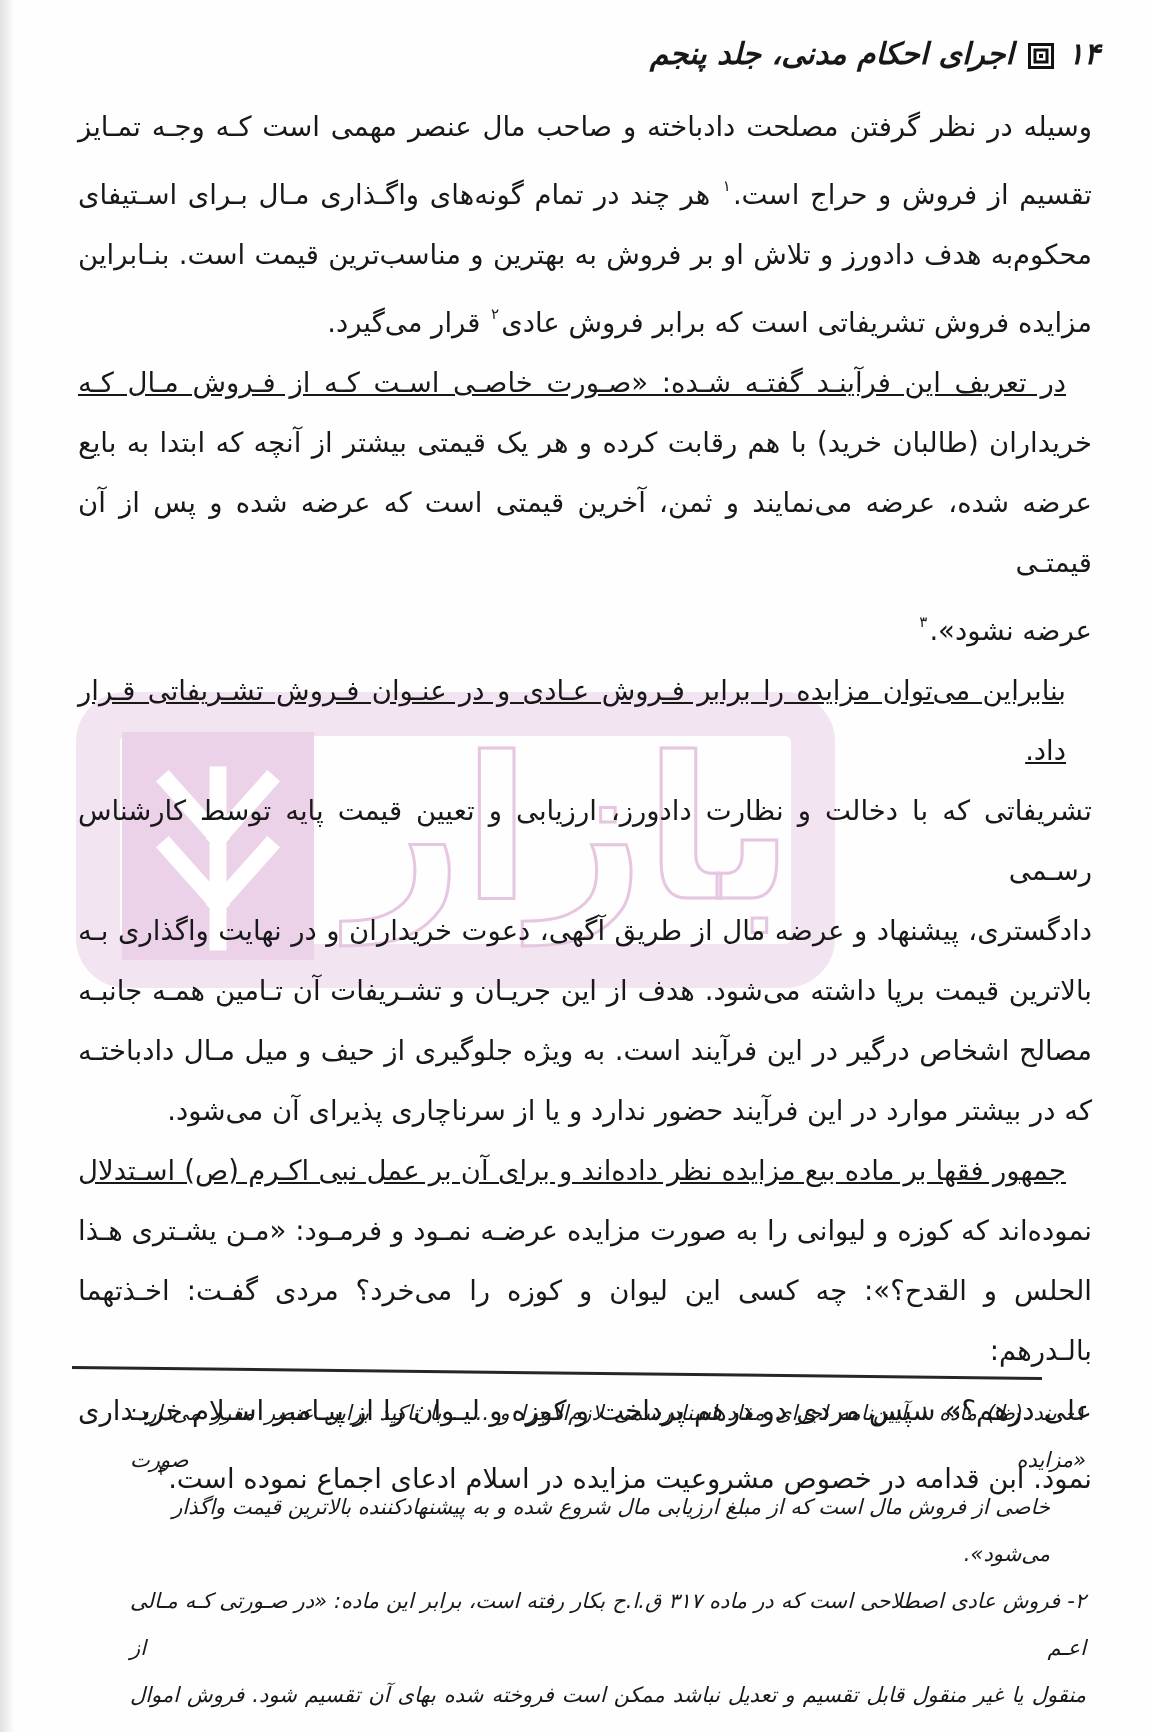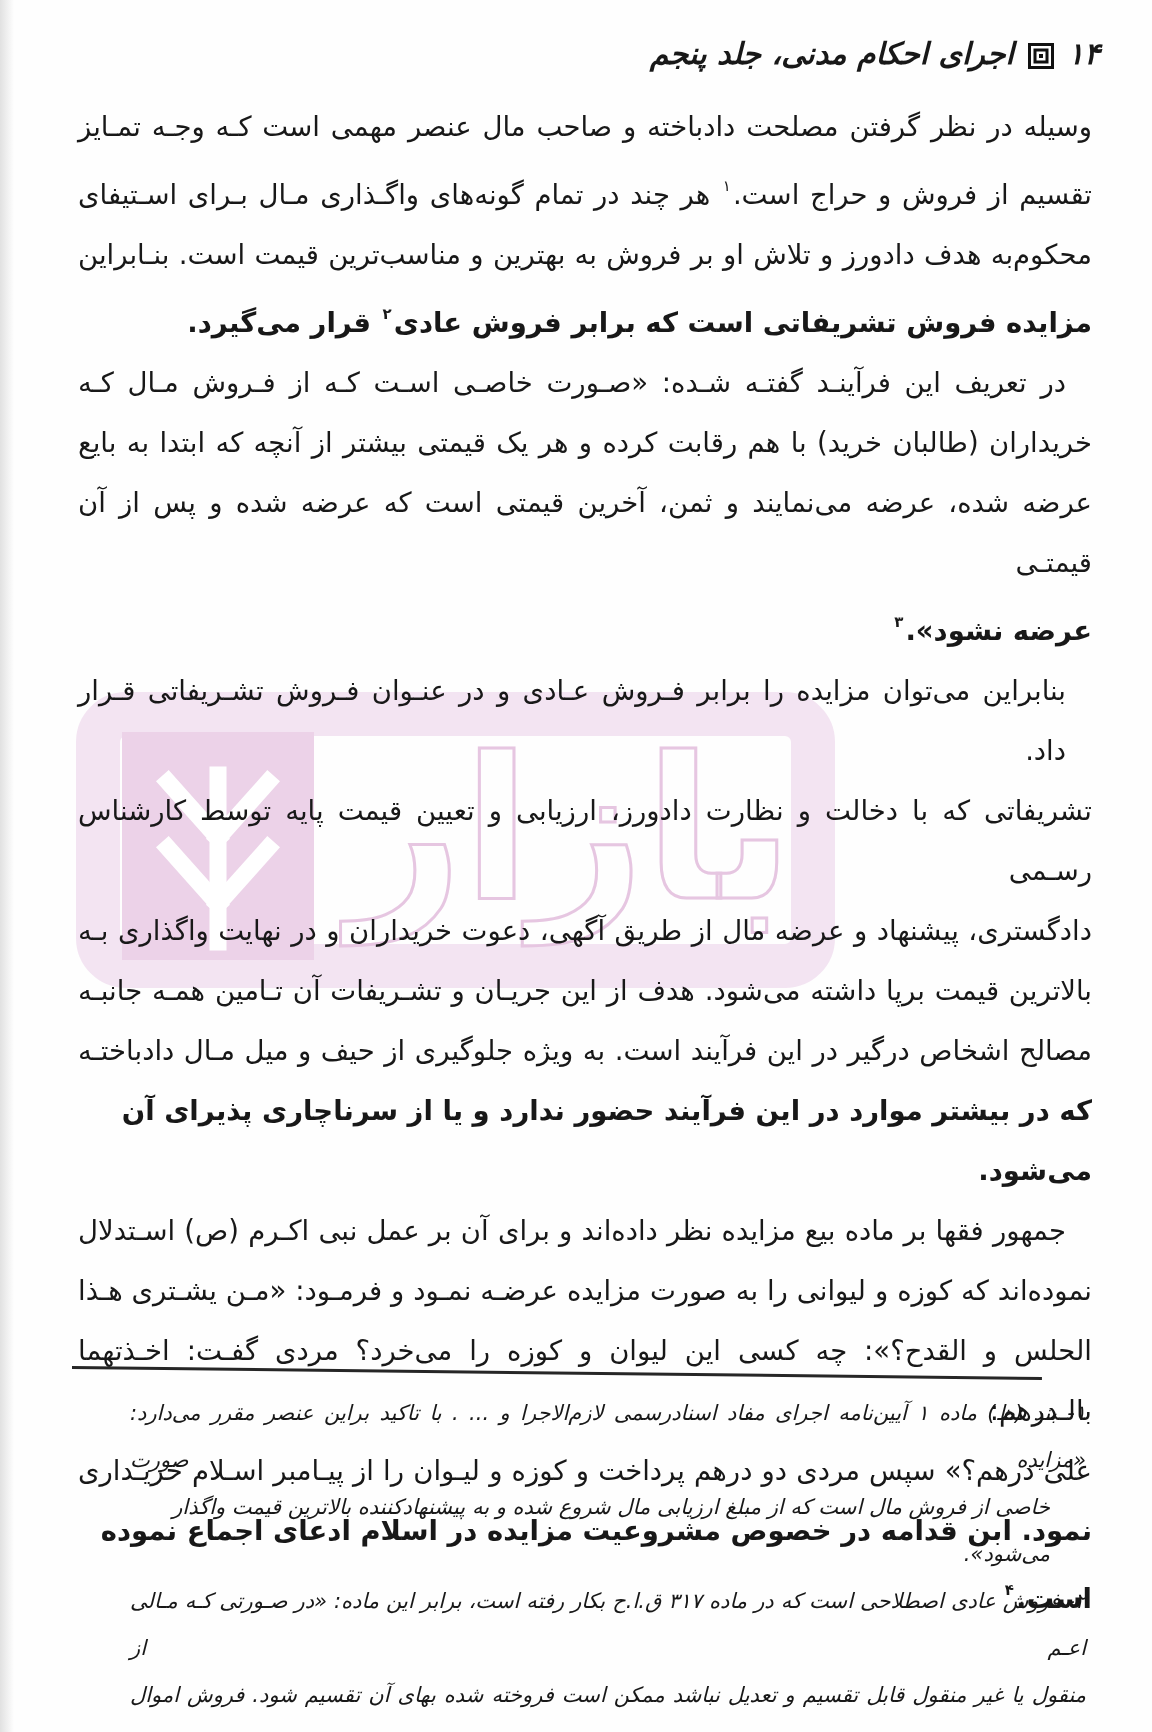--- a/index.html
+++ b/index.html
@@ -29,22 +29,22 @@
   .hdr-icon{width:26px;height:26px;flex:0 0 auto;transform:translateY(2px);}
 
   
   .bodytext{
     position:absolute;top:96px;right:60px;left:78px;
     z-index:2;
     font-size:27.5px;line-height:60px;
     text-rendering:optimizeLegibility;
   }
   .line{text-align:justify;text-align-last:justify;white-space:normal;}
-  .line.last{text-align:right;text-align-last:right;font-weight:bold;}
-  .line.indent{padding-right:26px;}
+  .line.last{text-align:right;text-align-last:right;}
+  .line.indent{padding-right:26px;text-decoration:underline;}
   .sup{font-size:15px;vertical-align:13px;margin:0 2px;}
 
   
   .fnrule{
     position:absolute;top:1366px;right:110px;left:72px;height:3px;
     background:#262626;transform:rotate(0.65deg);transform-origin:left center;
     z-index:2;
   }
   .footnotes{
     position:absolute;top:1390px;right:66px;left:84px;

